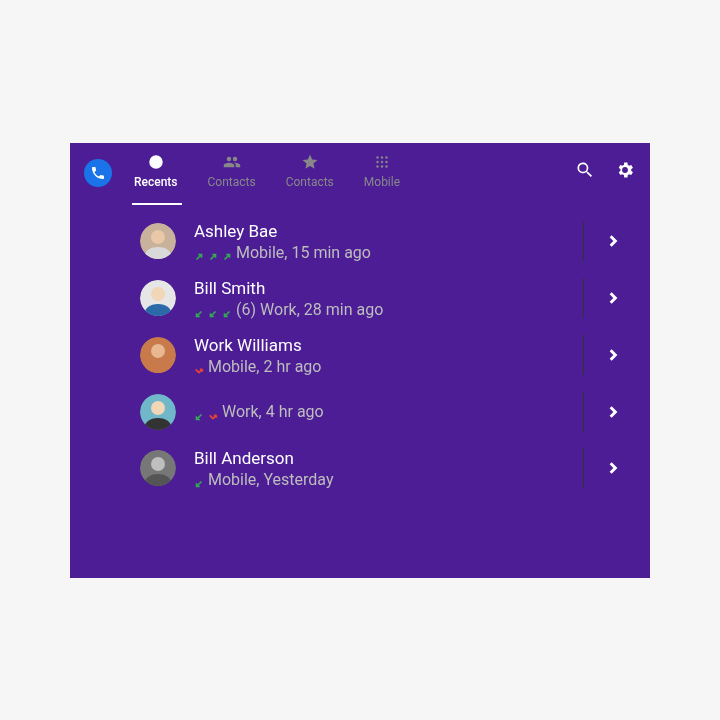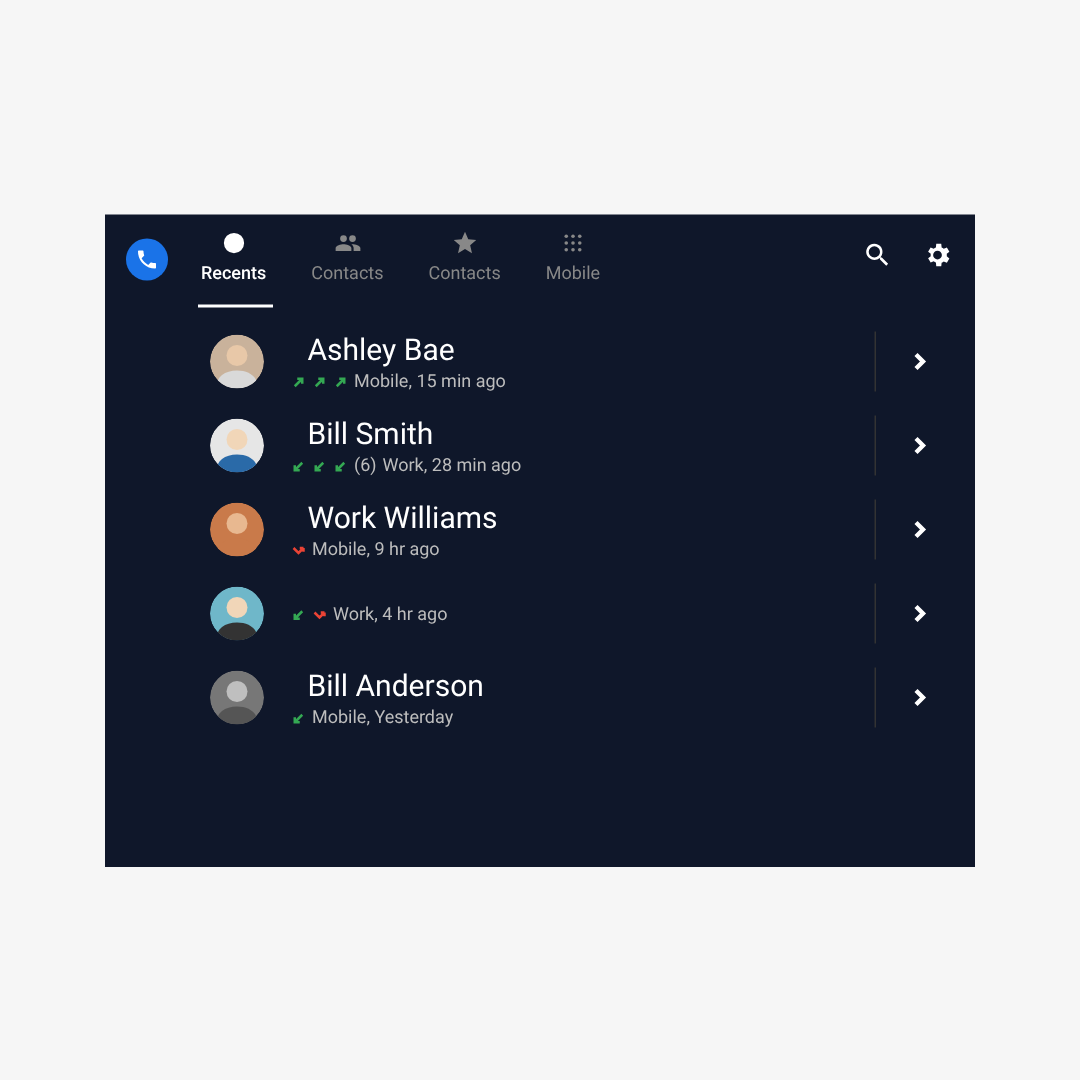--- a/index.html
+++ b/index.html
@@ -4,21 +4,21 @@
 <style>
   * { box-sizing: border-box; margin: 0; padding: 0; }
   body {
     width: 720px; height: 720px;
     background: #f6f6f6;
     font-family: Roboto, "Helvetica Neue", Arial, sans-serif;
     display: flex; align-items: center; justify-content: center;
   }
   .window {
     width: 580px; height: 435px;
-    background: #0f172a;
+    background: #4c1d95;
     color: #fff;
     overflow: hidden;
   }
   .topbar {
     display: flex; align-items: flex-start;
     padding: 10px 14px 0 14px;
     height: 60px;
   }
   .phone-badge {
     width: 28px; height: 28px; border-radius: 50%;
@@ -51,22 +51,22 @@
     padding: 8px 0;
   }
   .avatar {
     width: 36px; height: 36px; border-radius: 50%;
     flex-shrink: 0; margin-right: 18px;
     display:flex; align-items:center; justify-content:center;
     overflow:hidden;
   }
   .avatar svg { width: 36px; height: 36px; }
   .row-main { flex: 1; min-width: 0; }
-  .name { font-size: 20px; color: #fff; margin-bottom: 2px; margin-left: 11px; }
-  .sub { font-size: 12px; color: #bdbdbd; display:flex; align-items:center; gap:4px; flex-wrap:wrap; }
+  .name { font-size: 17px; color: #fff; margin-bottom: 2px; }
+  .sub { font-size: 16px; color: #bdbdbd; display:flex; align-items:center; gap:4px; flex-wrap:wrap; }
   .arrow-icon { width: 10px; height: 10px; display:inline-block; }
   .arrow-icon svg { width: 10px; height: 10px; stroke-width: 2; }
   .count { color: #bdbdbd; }
   .divider {
     width: 1px; height: 40px; background: #333;
     margin: 0 20px 0 10px;
   }
   .chevron { width: 18px; height:18px; display:flex; align-items:center; justify-content:center; cursor:pointer; margin-right: 8px;}
   .chevron svg { width: 14px; height: 14px; fill: none; stroke: #fff; stroke-width: 2.5; }
   .green { stroke: #34a853; }
@@ -211,21 +211,21 @@
             <circle cx="18" cy="14" r="7" fill="#e8b890"></circle>
             <path d="M4 36c0-8 6-12 14-12s14 4 14 12z" fill="#c97a4a"></path>
           </svg>
         </div>
         <div class="row-main">
           <div class="name">Work Williams</div>
           <div class="sub">
             <span class="arrow-icon"><svg viewBox="0 0 12 12" class="red" fill="none">
                 <path d="M2 4 L6 8 L10 4 M10 4 V7 M10 4 H7"></path>
               </svg></span> 
-            <span><span>Mobile</span>, <span>9 hr ago</span></span>
+            <span><span>Mobile</span>, <span>2 hr ago</span></span>
           </div>
         </div>
         <div class="divider"></div>
         <div class="chevron">
           <svg viewBox="0 0 12 12">
             <path d="M4 2l4 4-4 4"></path>
           </svg>
         </div>
       </div>
       <div class="row">

